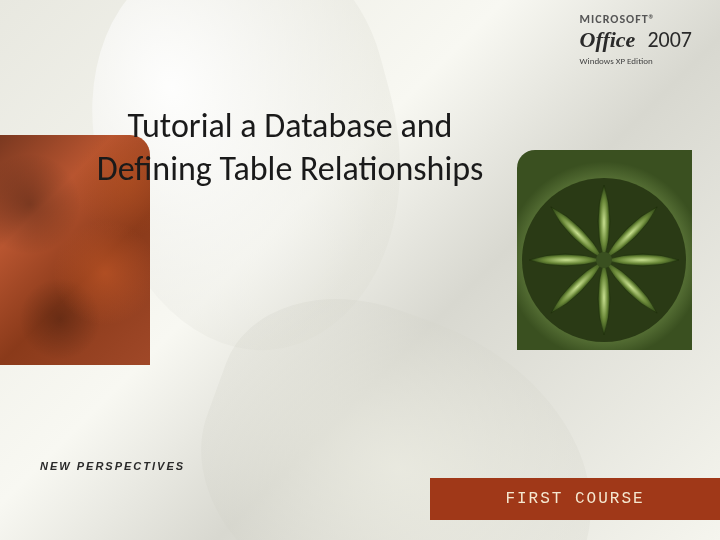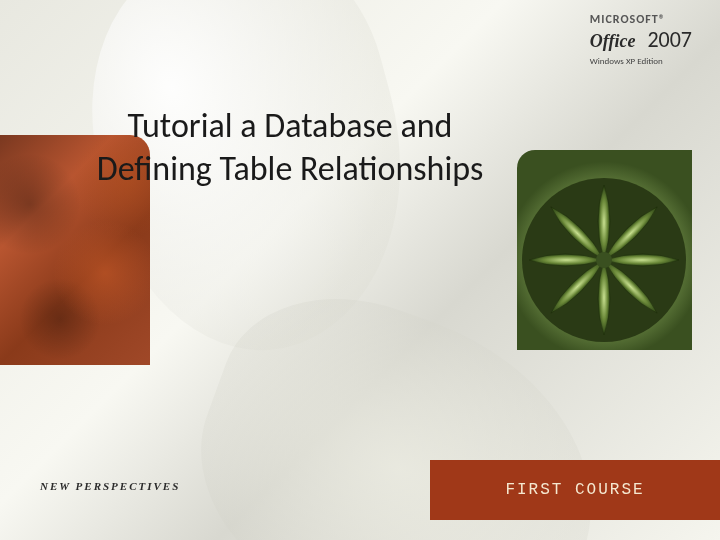--- a/index.html
+++ b/index.html
@@ -40,21 +40,21 @@
       color: #333;
     }
     .logo-ms {
       font-size: 12px;
       letter-spacing: 1px;
       font-weight: bold;
       color: #555;
     }
     .logo-office {
       font-family: 'Segoe Script', 'Brush Script MT', cursive;
-      font-size: 18px;
+      font-size: 22px;
       font-style: italic;
       font-weight: bold;
       color: #2a2a2a;
       line-height: 1;
       display: inline;
     }
     .logo-year {
       font-family: Calibri, sans-serif;
       font-size: 22px;
       font-weight: 300;
@@ -115,34 +115,34 @@
       margin-bottom: 28px;
     }
     .title-line2 {
       font-size: 34px;
       font-weight: 400;
       line-height: 1.25;
     }
     .new-perspectives {
       position: absolute;
       left: 40px;
-      bottom: 48px;
-      font-family: Liberation Serif, serif;
+      bottom: 68px;
+      font-family: Liberation Sans, sans-serif;
       font-size: 11px;
       font-weight: bold;
       font-style: italic;
       letter-spacing: 2px;
       color: #2a2a2a;
     }
     .footer-bar {
       position: absolute;
       right: 0;
       bottom: 20px;
       width: 290px;
-      height: 60px;
+      height: 42px;
       background: #a03818;
       display: flex;
       align-items: center;
       justify-content: center;
     }
     .footer-text {
       font-family: 'Courier New', monospace;
       font-size: 16px;
       letter-spacing: 2px;
       color: #f5e8d0;

